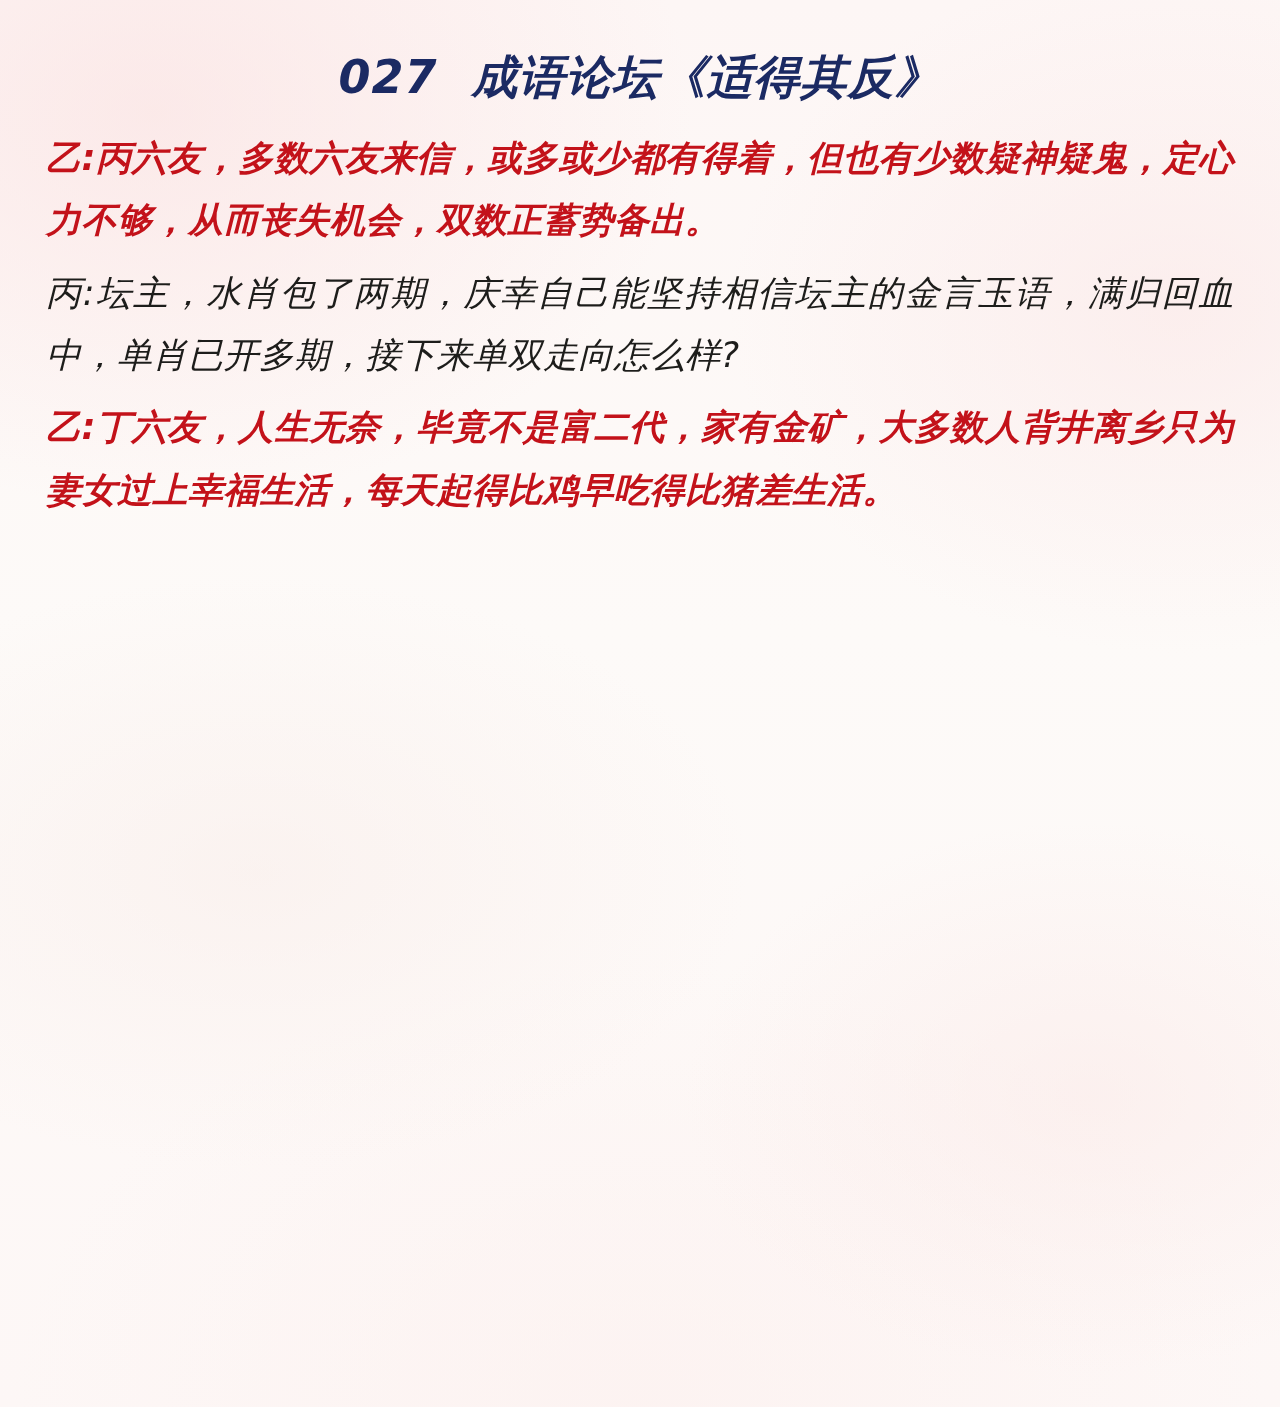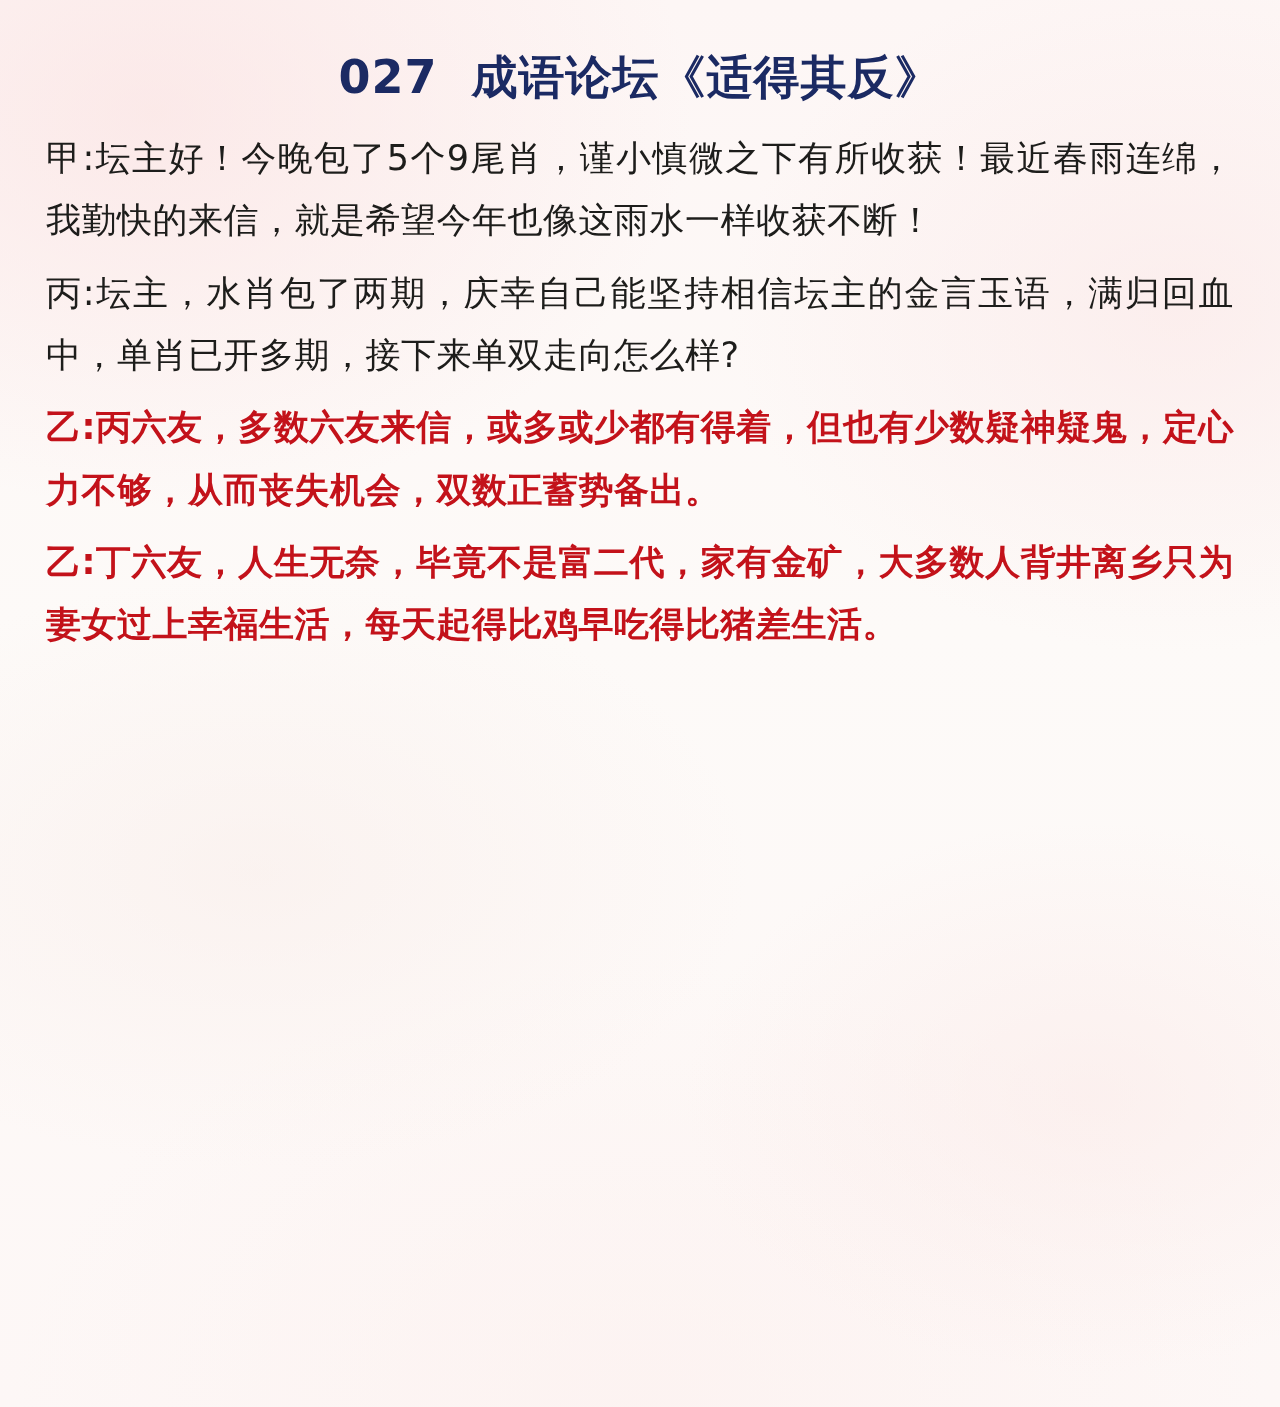--- a/index.html
+++ b/index.html
@@ -26,20 +26,21 @@
       radial-gradient(ellipse 70% 45% at 50% 100%, rgba(252,240,238,0.6), rgba(253,248,247,0) 70%),
       linear-gradient(180deg, #fdf6f5 0%, #fdfaf8 45%, #fdf7f6 100%);
     pointer-events: none;
     z-index: 0;
   }
   .page {
     position: relative;
     z-index: 1;
     padding: 40px 46px 0 46px;
     box-sizing: border-box;
+    font-style: italic;
   }
   .doc-title {
     font-size: 46px;
     font-weight: bold;
     color: #1b2a63;
     text-align: center;
     letter-spacing: 1px;
     margin: 10px 0 22px 0;
     line-height: 1.2;
     white-space: pre;
@@ -63,23 +64,22 @@
 </style>
 </head>
 <body>
 
 <div class="paper-tint"></div>
 
 <div class="page">
 
   <div class="doc-title">027  成语论坛《适得其反》</div>
 
-  <p class="para black">甲:坛主好！今晚包了5个9尾肖，谨小慎微之下有所收获！最近春雨连绵，我勤快的来信，就是希望今年也像这雨水一样收获不断！</p>
 
 
+  <p class="para red">乙:丙六友，多数六友来信，或多或少都有得着，但也有少数疑神疑鬼，定心力不够，从而丧失机会，双数正蓄势备出。</p>
+
   <p class="para black">丙:坛主，水肖包了两期，庆幸自己能坚持相信坛主的金言玉语，满归回血中，单肖已开多期，接下来单双走向怎么样?</p>
-
-  <p class="para red">乙:丙六友，多数六友来信，或多或少都有得着，但也有少数疑神疑鬼，定心力不够，从而丧失机会，双数正蓄势备出。</p>
 
 
   <p class="para red">乙:丁六友，人生无奈，毕竟不是富二代，家有金矿，大多数人背井离乡只为妻女过上幸福生活，每天起得比鸡早吃得比猪差生活。</p>
 
 </div>
 
 </body></html>

